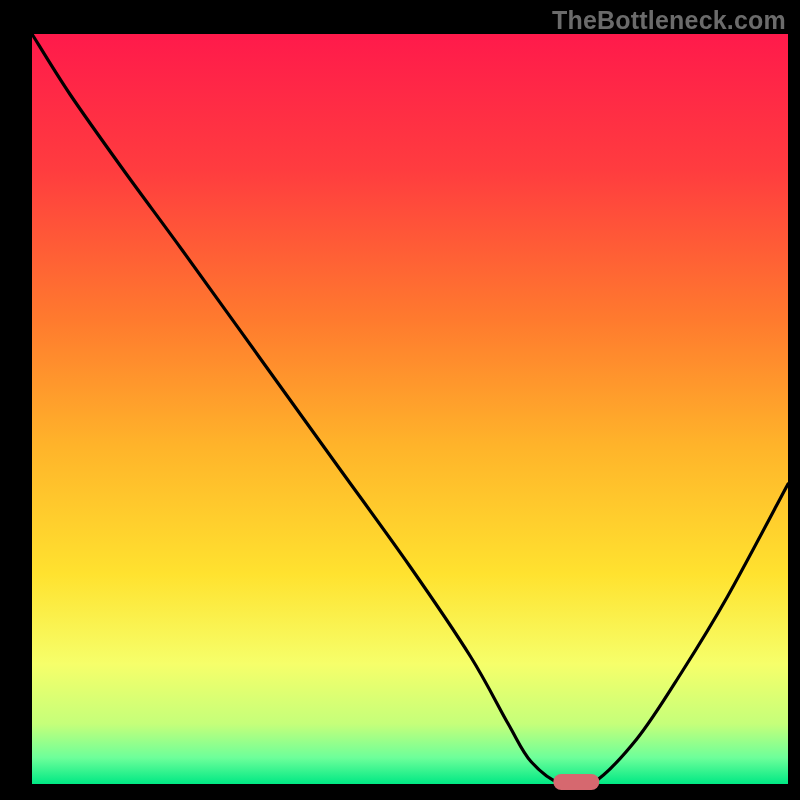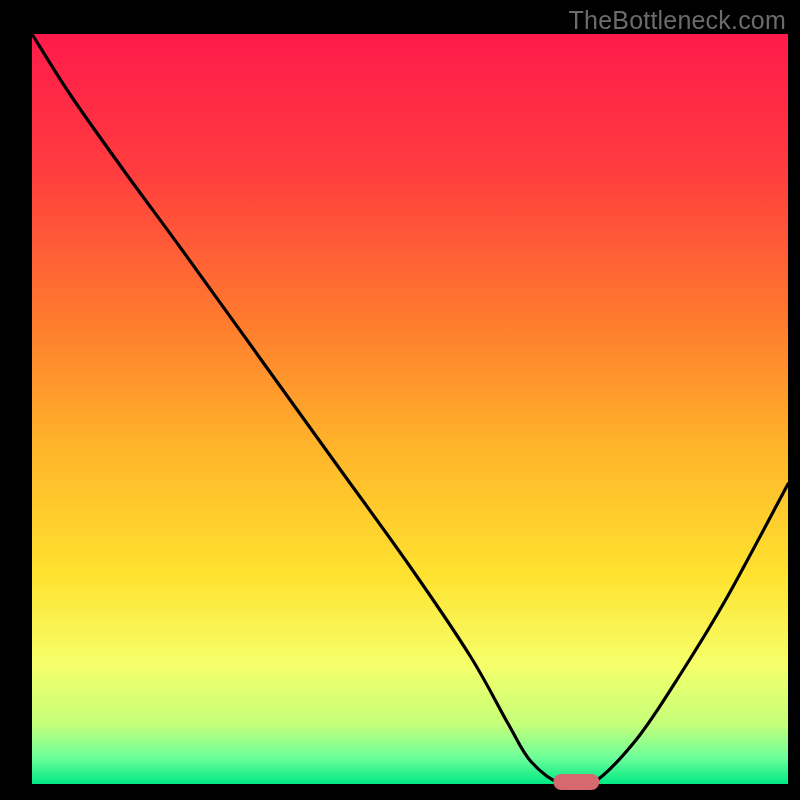--- a/index.html
+++ b/index.html
@@ -16,21 +16,21 @@
     width: 800px;
     height: 800px;
     background: #000;
   }
   .watermark {
     position: absolute;
     top: 6px;
     right: 14px;
     color: #6b6b6b;
     font-size: 25px;
-    font-weight: 400;
+    font-weight: 700;
     letter-spacing: 0.2px;
     user-select: none;
   }
   svg {
     position: absolute;
     left: 0;
     top: 0;
   }
 </style>
 </head>

